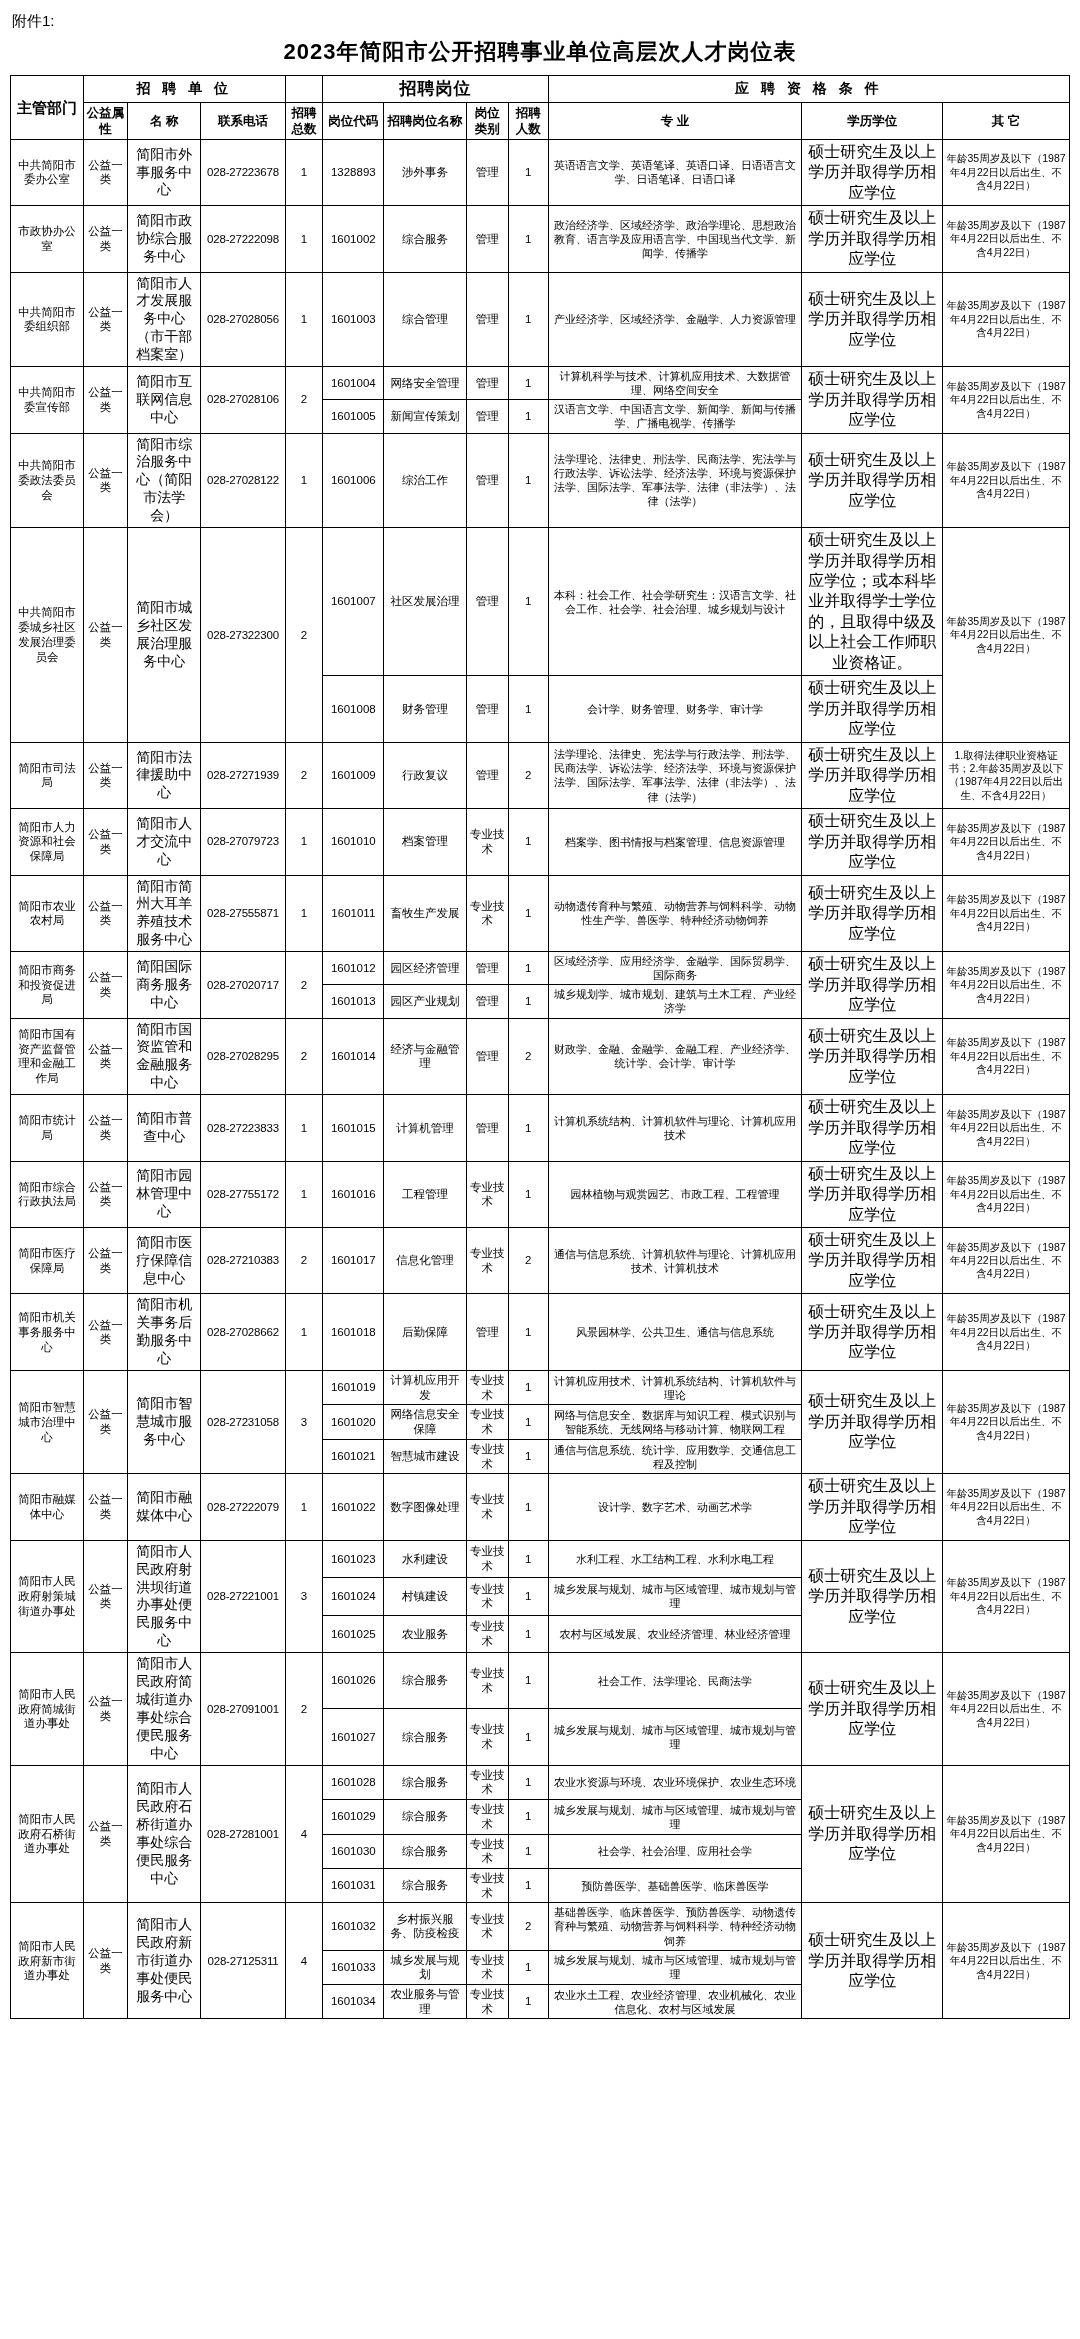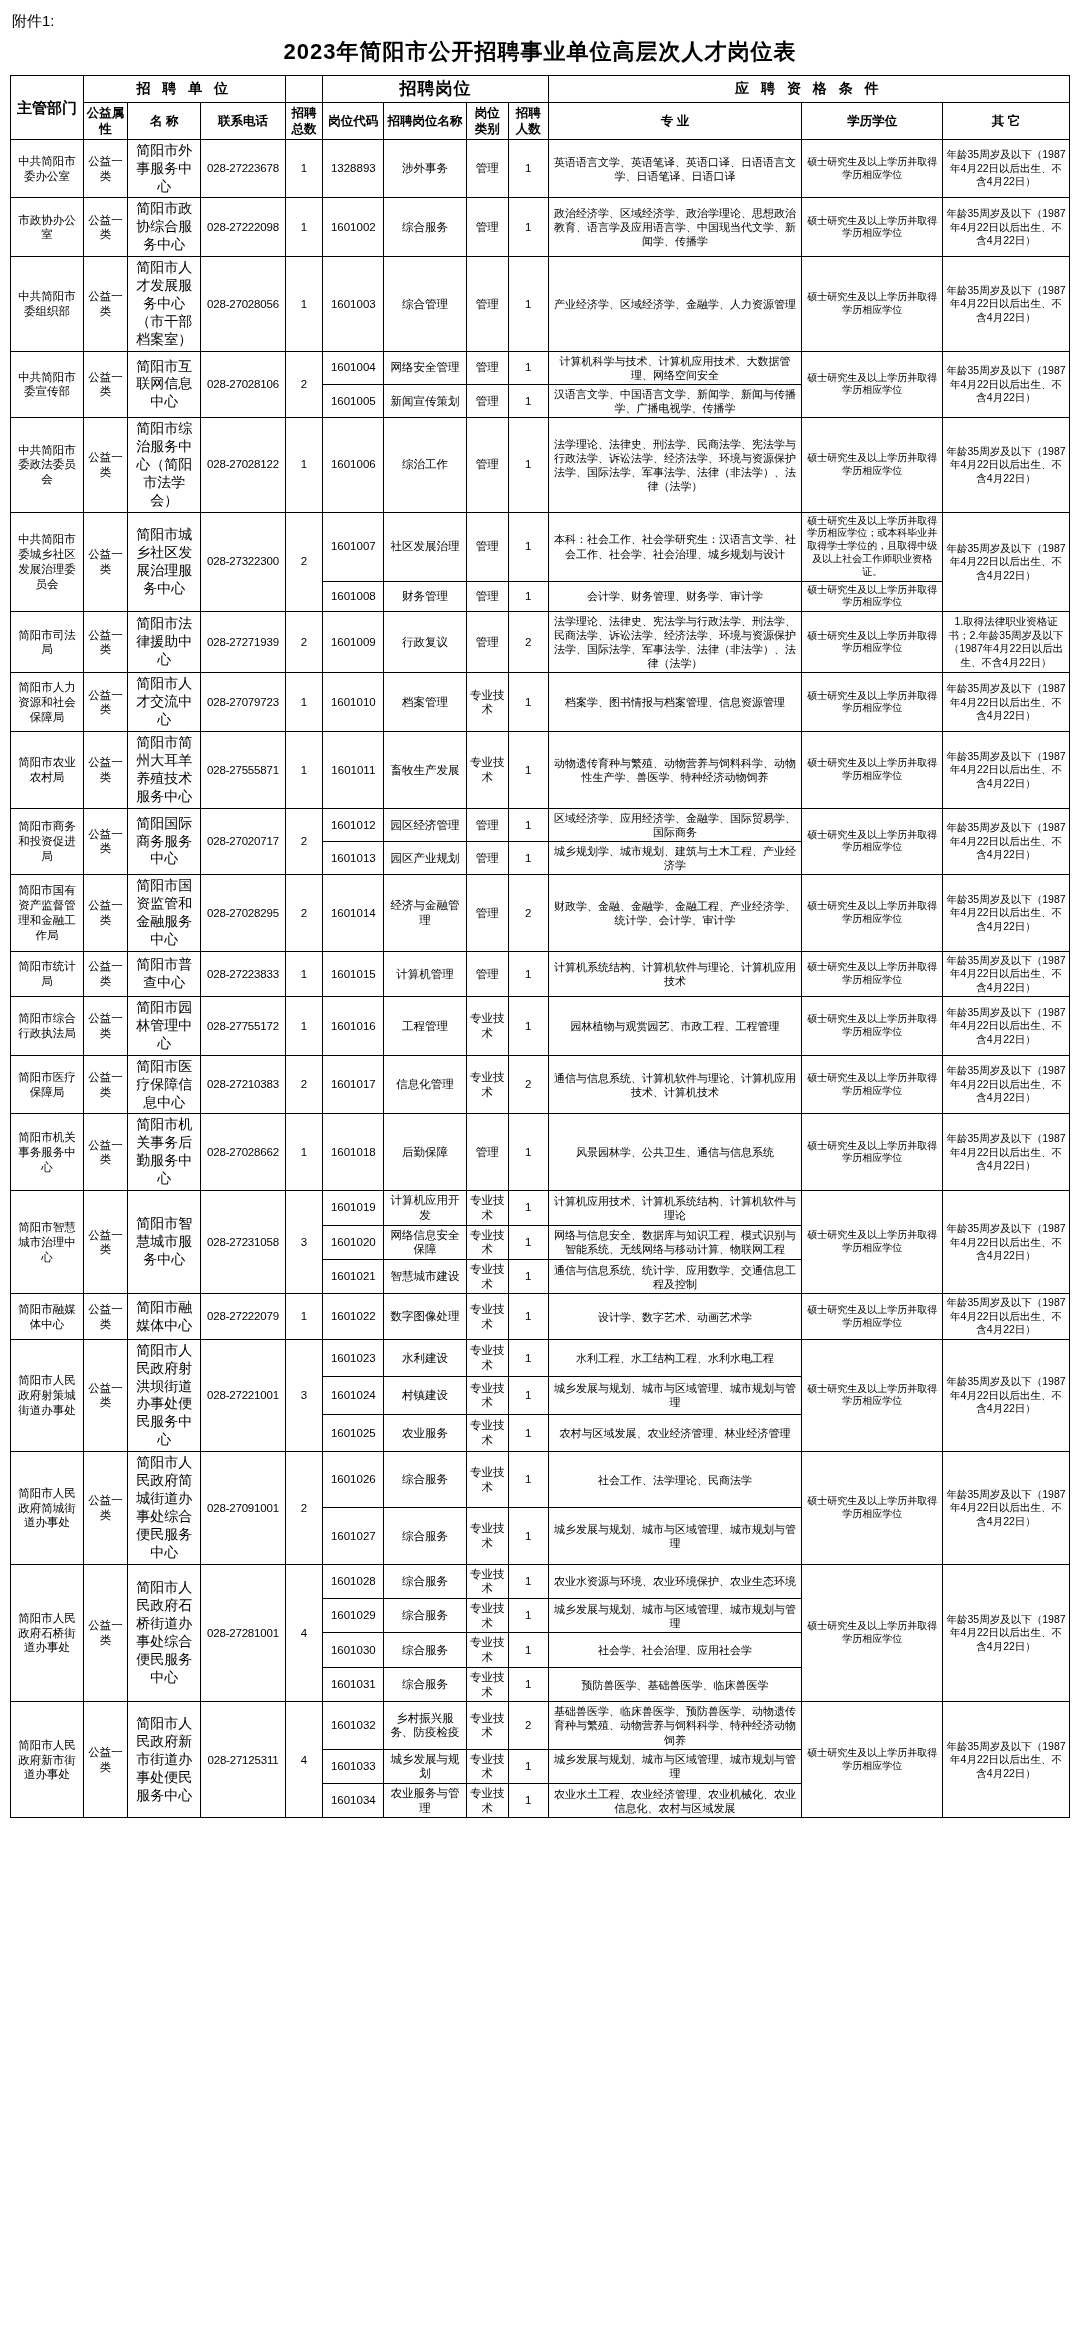--- a/index.html
+++ b/index.html
@@ -7,21 +7,21 @@
   .page{width:1080px;box-sizing:border-box;padding:8px 10px 20px 10px;}
   .attach{font-size:15px;color:#000;margin:4px 0 6px 2px;}
   .title{text-align:center;font-size:22px;font-weight:bold;letter-spacing:1px;margin:6px 0 8px 0;color:#000;}
   table{border-collapse:collapse;width:1060px;table-layout:fixed;}
   td,th{border:1px solid #000;font-size:11.5px;color:#000;text-align:center;vertical-align:middle;padding:2px 2px;line-height:1.28;word-break:break-all;}
   .hdr{font-weight:bold;font-size:14px;letter-spacing:4px;}
   .hdr2{font-weight:bold;font-size:17px;letter-spacing:1px;}
   .lbl{font-weight:bold;font-size:12.5px;}
   .vert{font-weight:bold;font-size:15px;}
   td.spec{font-size:11px;text-align:center;}
-  td.degree{font-size:10px;}
+  td.degree{font-size:16px;}
   td.other{font-size:10.5px;}
   td.unit{font-size:14px;}
   td.dept{font-size:11.5px;}
   td.phone{font-size:11.5px;letter-spacing:-0.2px;}
   td.postname{font-size:11.5px;}
 </style>
 </head>
 <body>
 
 <div class="page">

